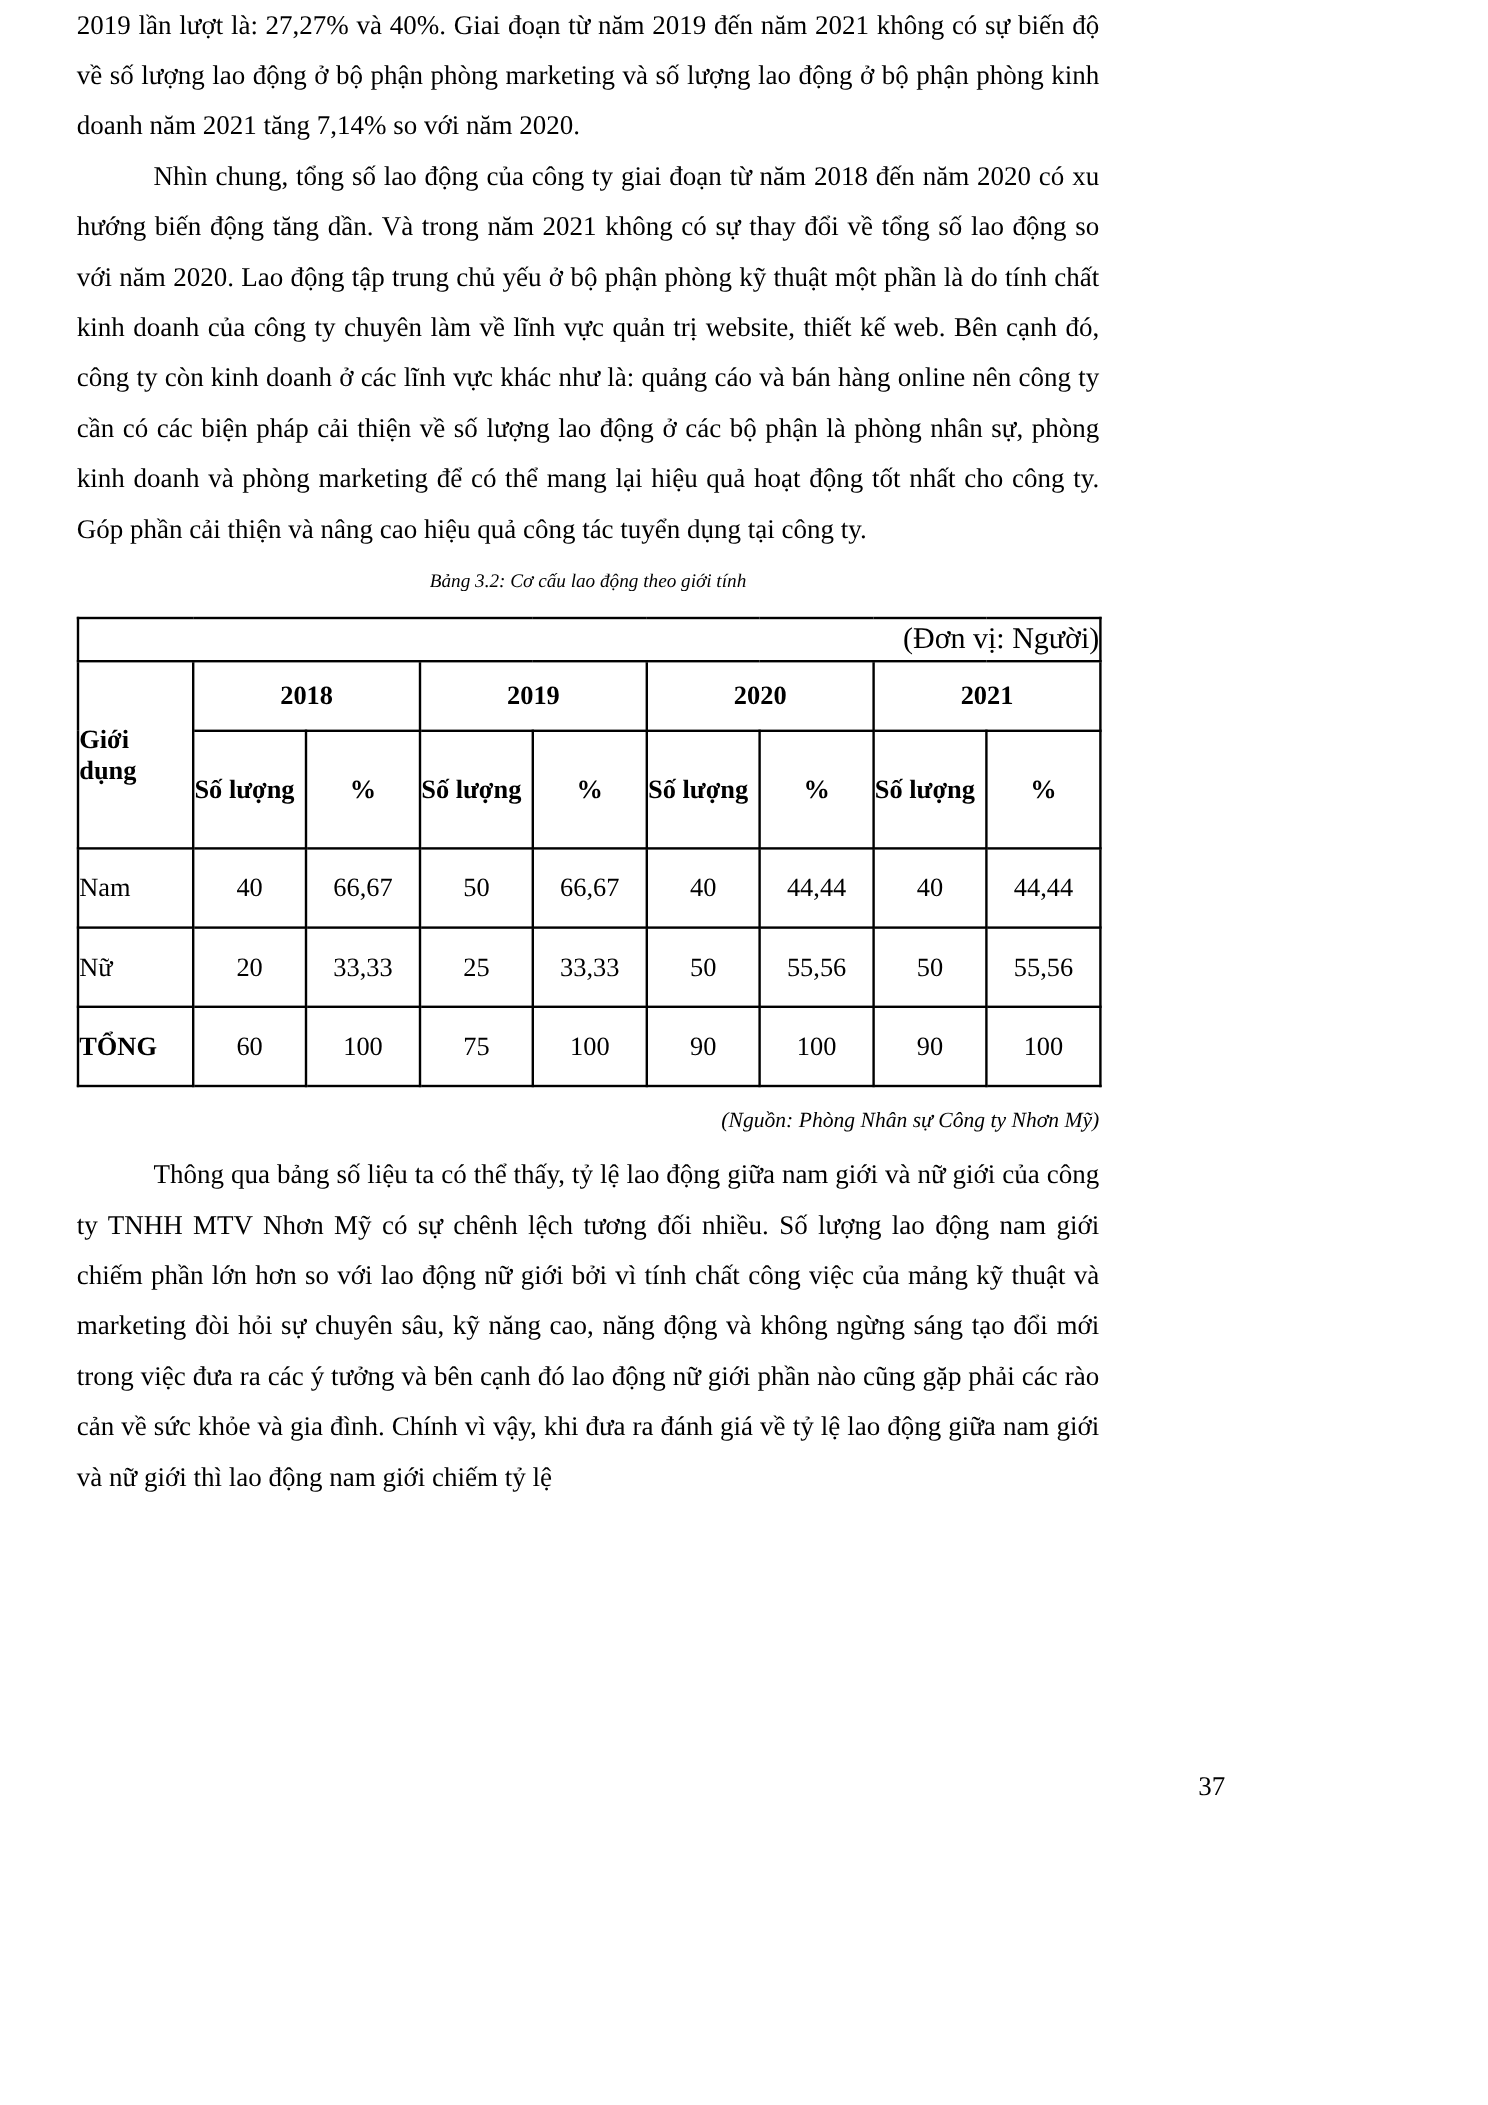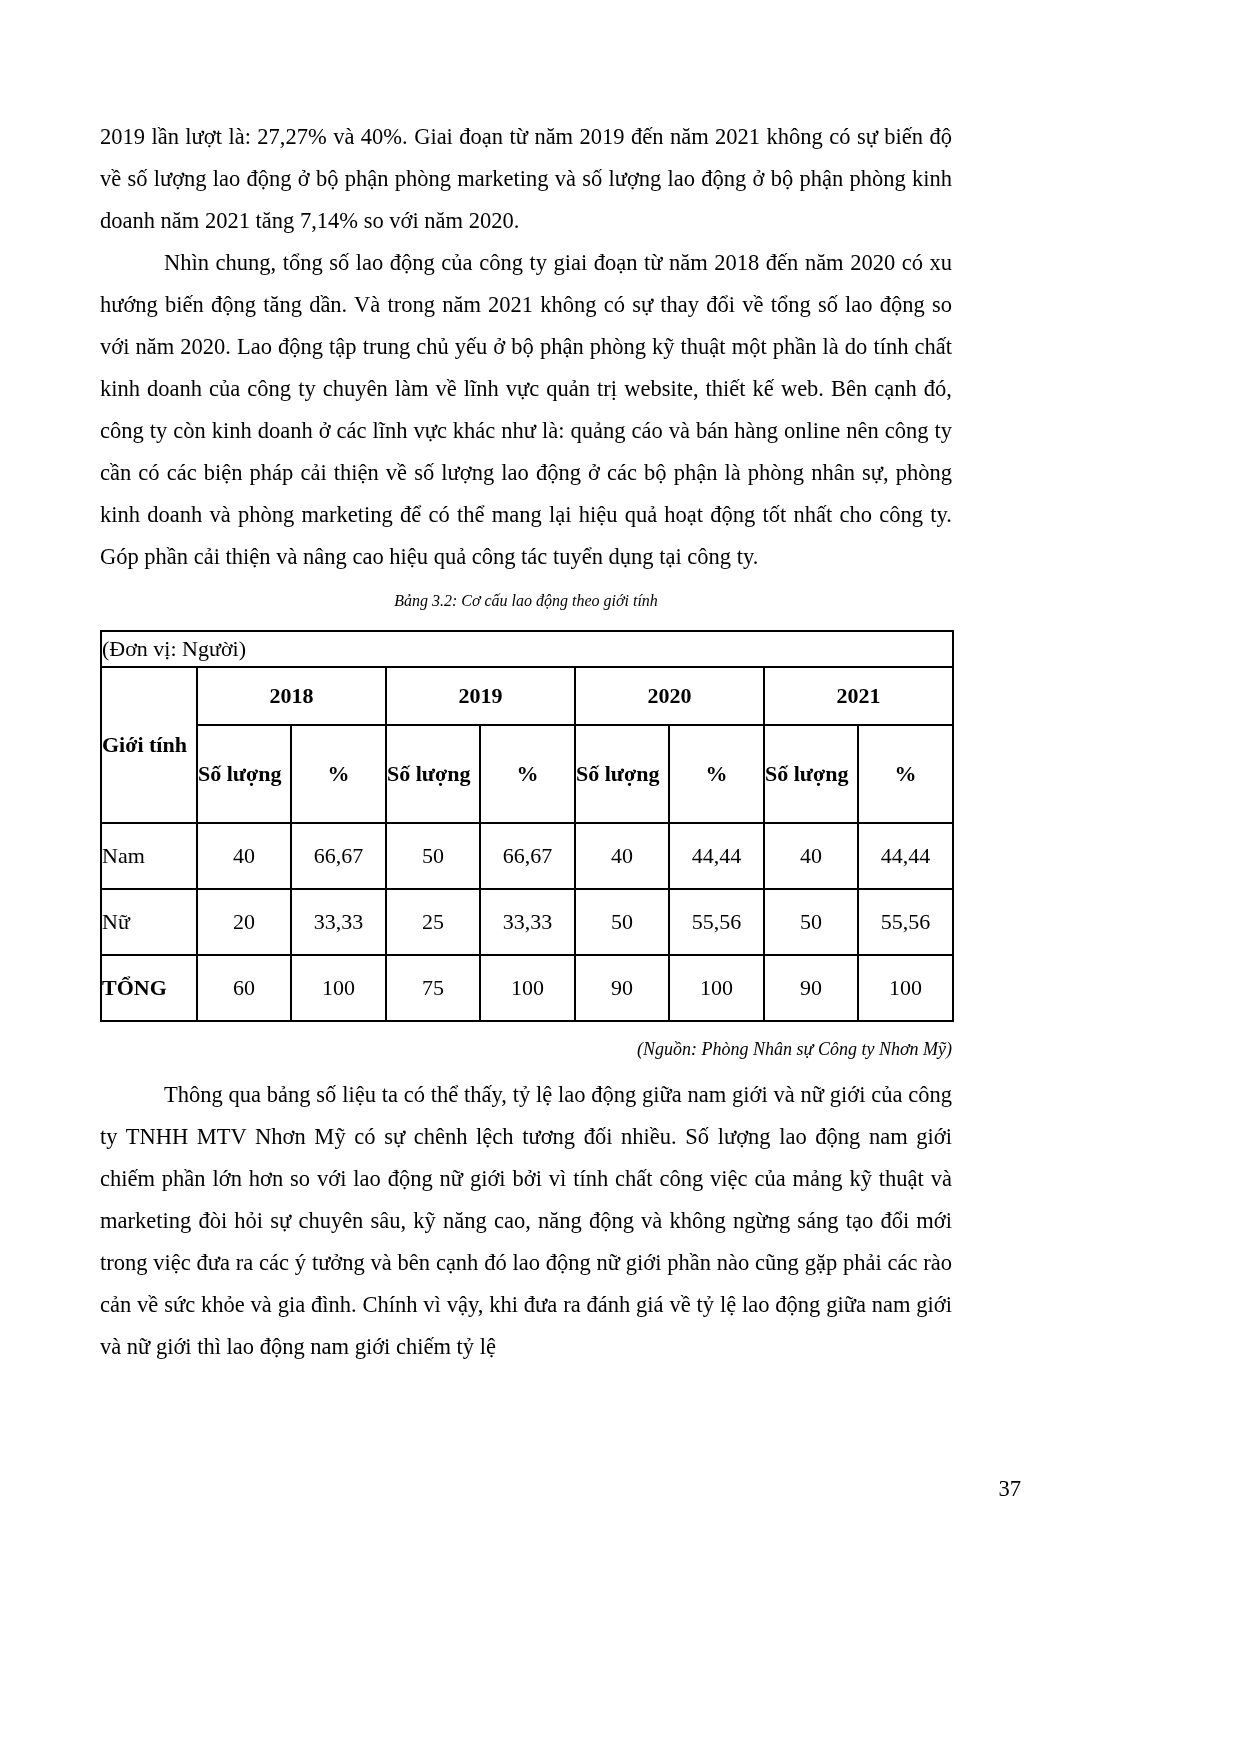--- a/index.html
+++ b/index.html
@@ -7,23 +7,22 @@
     width: 1240px;
     height: 1754px;
     background: #ffffff;
     color: #000000;
     font-family: "Liberation Serif", "DejaVu Serif", serif;
     position: relative;
     overflow: hidden;
   }
   .page { position: relative; width: 1240px; height: 1754px; }
   .content {
-    margin-left: 100px;
+    margin-left: 64px;
     width: 852px;
-    padding-top: 116px;
   }
   .para {
     font-size: 22.5px;
     line-height: 42px;
     text-align: justify;
     margin: 0;
   }
   .indent { text-indent: 64px; }
   .heading {
     font-size: 22.5px;
@@ -44,21 +43,21 @@
     width: 852px;
     margin-top: 6px;
     font-size: 22px;
   }
   .doc-table td {
     border: 2px solid #000000;
     vertical-align: middle;
     overflow: hidden;
     padding: 0;
   }
-  .cell-unit { padding: 6px 10px; height: 34px; font-size: 22px; }
+  .cell-unit { text-align: right; padding: 6px 10px; height: 34px; font-size: 25px; }
   .row-years td { height: 56px; }
   .cell-year { text-align: center; font-weight: bold; }
   .cell-corner { font-weight: bold; padding-left: 5px; text-align: left; }
   .row-sub td { height: 96px; border-radius: 16px; }
   .cell-qty { font-weight: bold; text-align: left; padding-left: 4px; }
   .cell-pct { font-weight: bold; text-align: center; }
   .row-data td { height: 64px; }
   .cell-label { text-align: left; padding-left: 8px; }
   .cell-num { text-align: center; }
   .row-total .cell-label { font-weight: bold; }
@@ -101,21 +100,21 @@
         <col style="width:94px">
           <col style="width:95px">
         <col style="width:94px">
           <col style="width:95px">
       </colgroup>
       <tbody>
         <tr class="row-unit">
           <td colspan="9" class="cell-unit">(Đơn vị: Người)</td>
         </tr>
         <tr class="row-years">
-          <td rowspan="2" class="cell-corner">Giới tính</td>
+          <td rowspan="2" class="cell-corner">Giới dụng</td>
           <td colspan="2" class="cell-year">2018</td>
           <td colspan="2" class="cell-year">2019</td>
           <td colspan="2" class="cell-year">2020</td>
           <td colspan="2" class="cell-year">2021</td>
         </tr>
         <tr class="row-sub">
           <td class="cell-qty">Số lượng</td>
           <td class="cell-pct">%</td>
           <td class="cell-qty">Số lượng</td>
           <td class="cell-pct">%</td>

